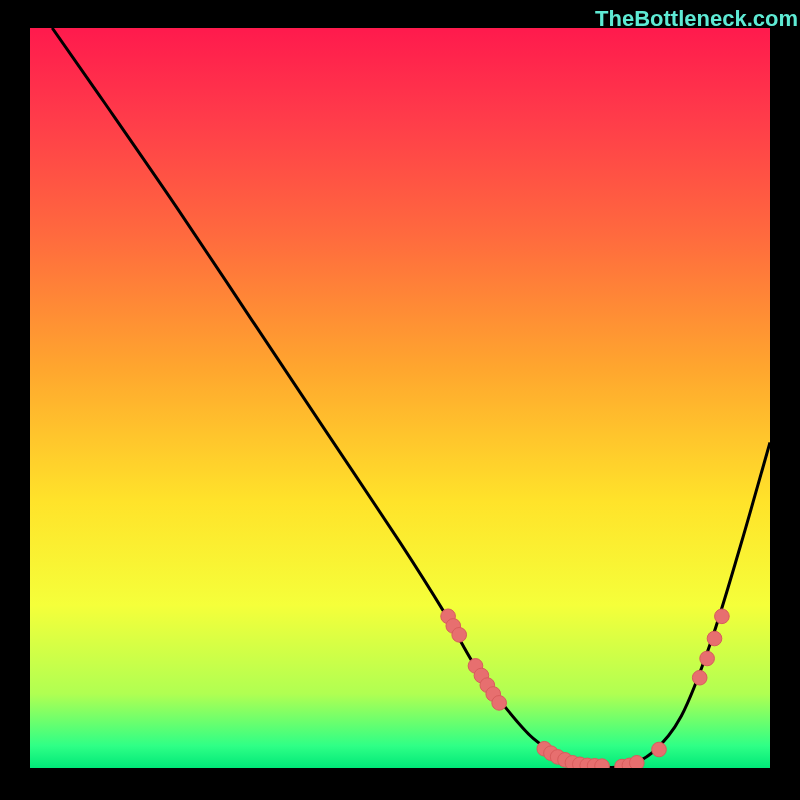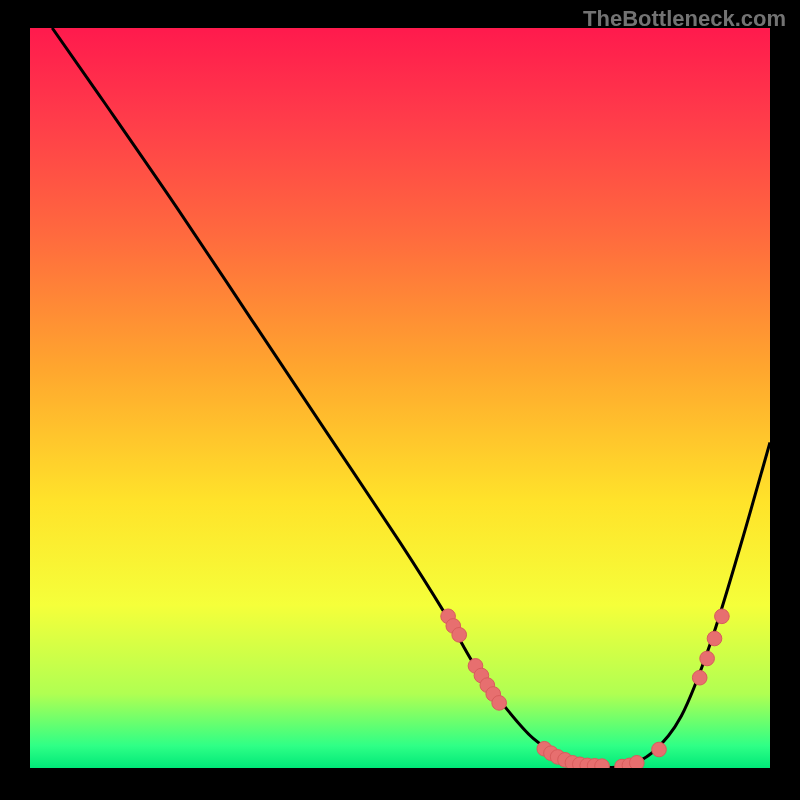--- a/index.html
+++ b/index.html
@@ -7,22 +7,22 @@
     width: 800px;
     height: 800px;
     background: #000;
     position: relative;
     font-family: Arial, sans-serif;
     overflow: hidden;
   }
   .watermark {
     position: absolute;
     top: 6px;
-    right: 14px;
-    color: #737373;
+    right: 2px;
+    color: #5eead4;
     font-size: 22px;
     font-weight: bold;
     z-index: 3;
   }
   .plot-area {
     position: absolute;
     left: 30px;
     top: 28px;
     width: 740px;
     height: 740px;

